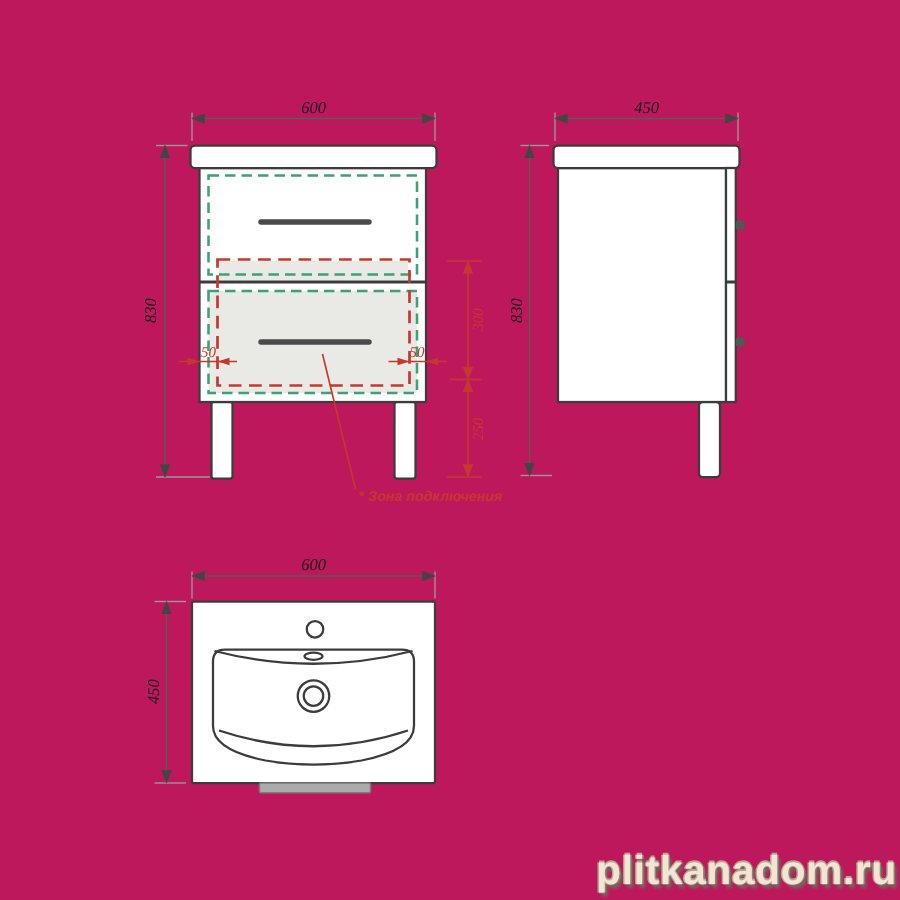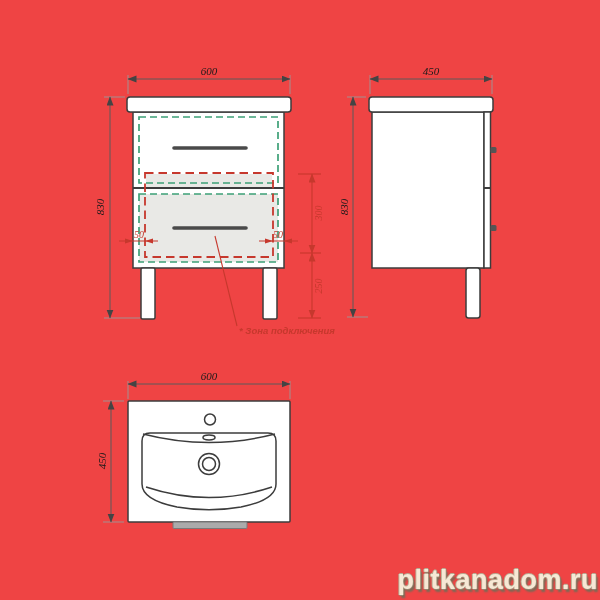--- a/index.html
+++ b/index.html
@@ -1,16 +1,16 @@
 <!DOCTYPE html>
 <html><head>
 <meta charset="utf-8">
 <style>
   html,body{margin:0;padding:0;background:#fff;}
-  #canvas{position:relative;width:600px;height:600px;background:#ef4444;overflow:hidden;
+  #canvas{position:relative;width:600px;height:600px;background:#be185d;overflow:hidden;
           font-family:"Liberation Sans",sans-serif;text-decoration:underline;}
   svg{position:absolute;left:0;top:0;}
   
   .fw   {fill:#ffffff;stroke:#3c3c3c;stroke-width:1.5;}
   .ln   {fill:none;stroke:#3c3c3c;stroke-width:1.5;}
   .ln2  {fill:none;stroke:#3c3c3c;stroke-width:2;}
   .dml  {fill:none;stroke:#5a5a5a;stroke-width:1;}
   .ext  {fill:none;stroke:#9a9a9a;stroke-width:0.9;}
   .grn  {fill:none;stroke:#3da077;stroke-width:1.7;stroke-dasharray:7 4;}
   .redd {fill:none;stroke:#c6382d;stroke-width:1.8;stroke-dasharray:8.5 5;}

